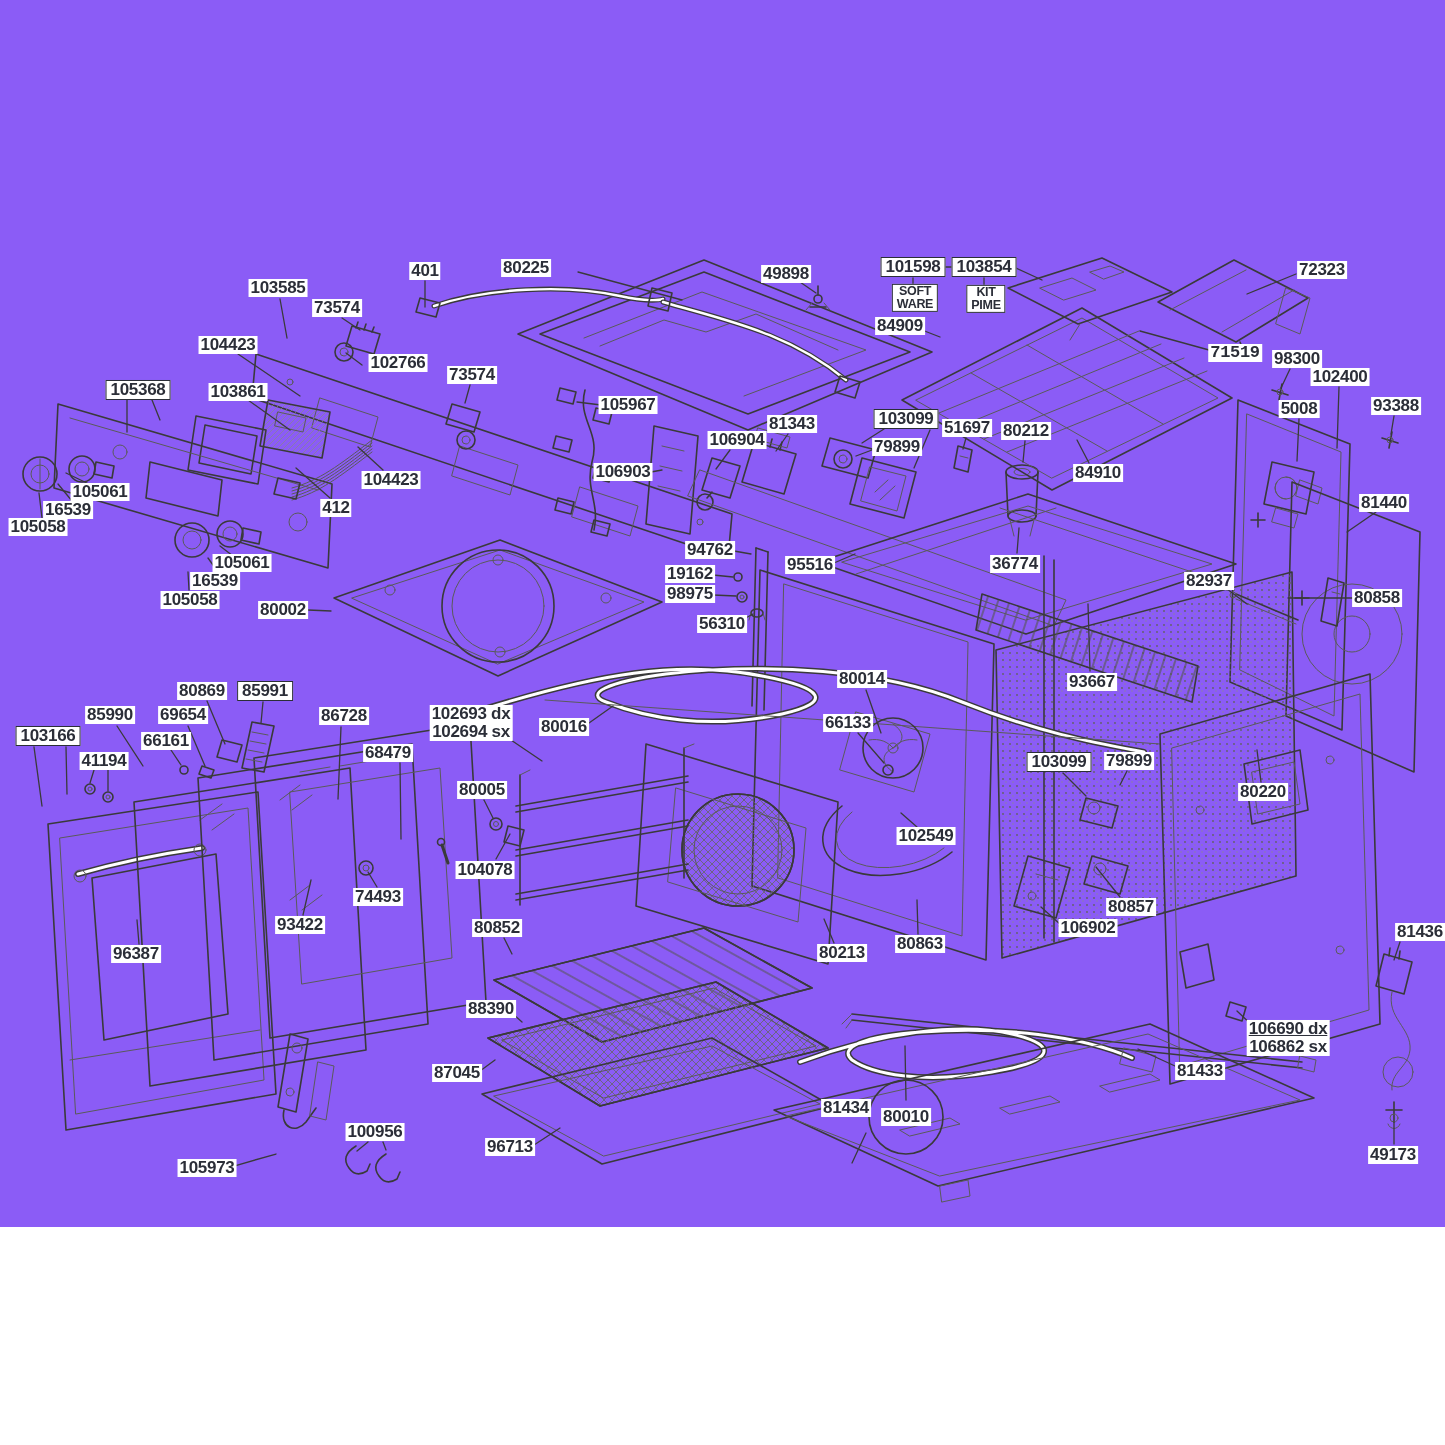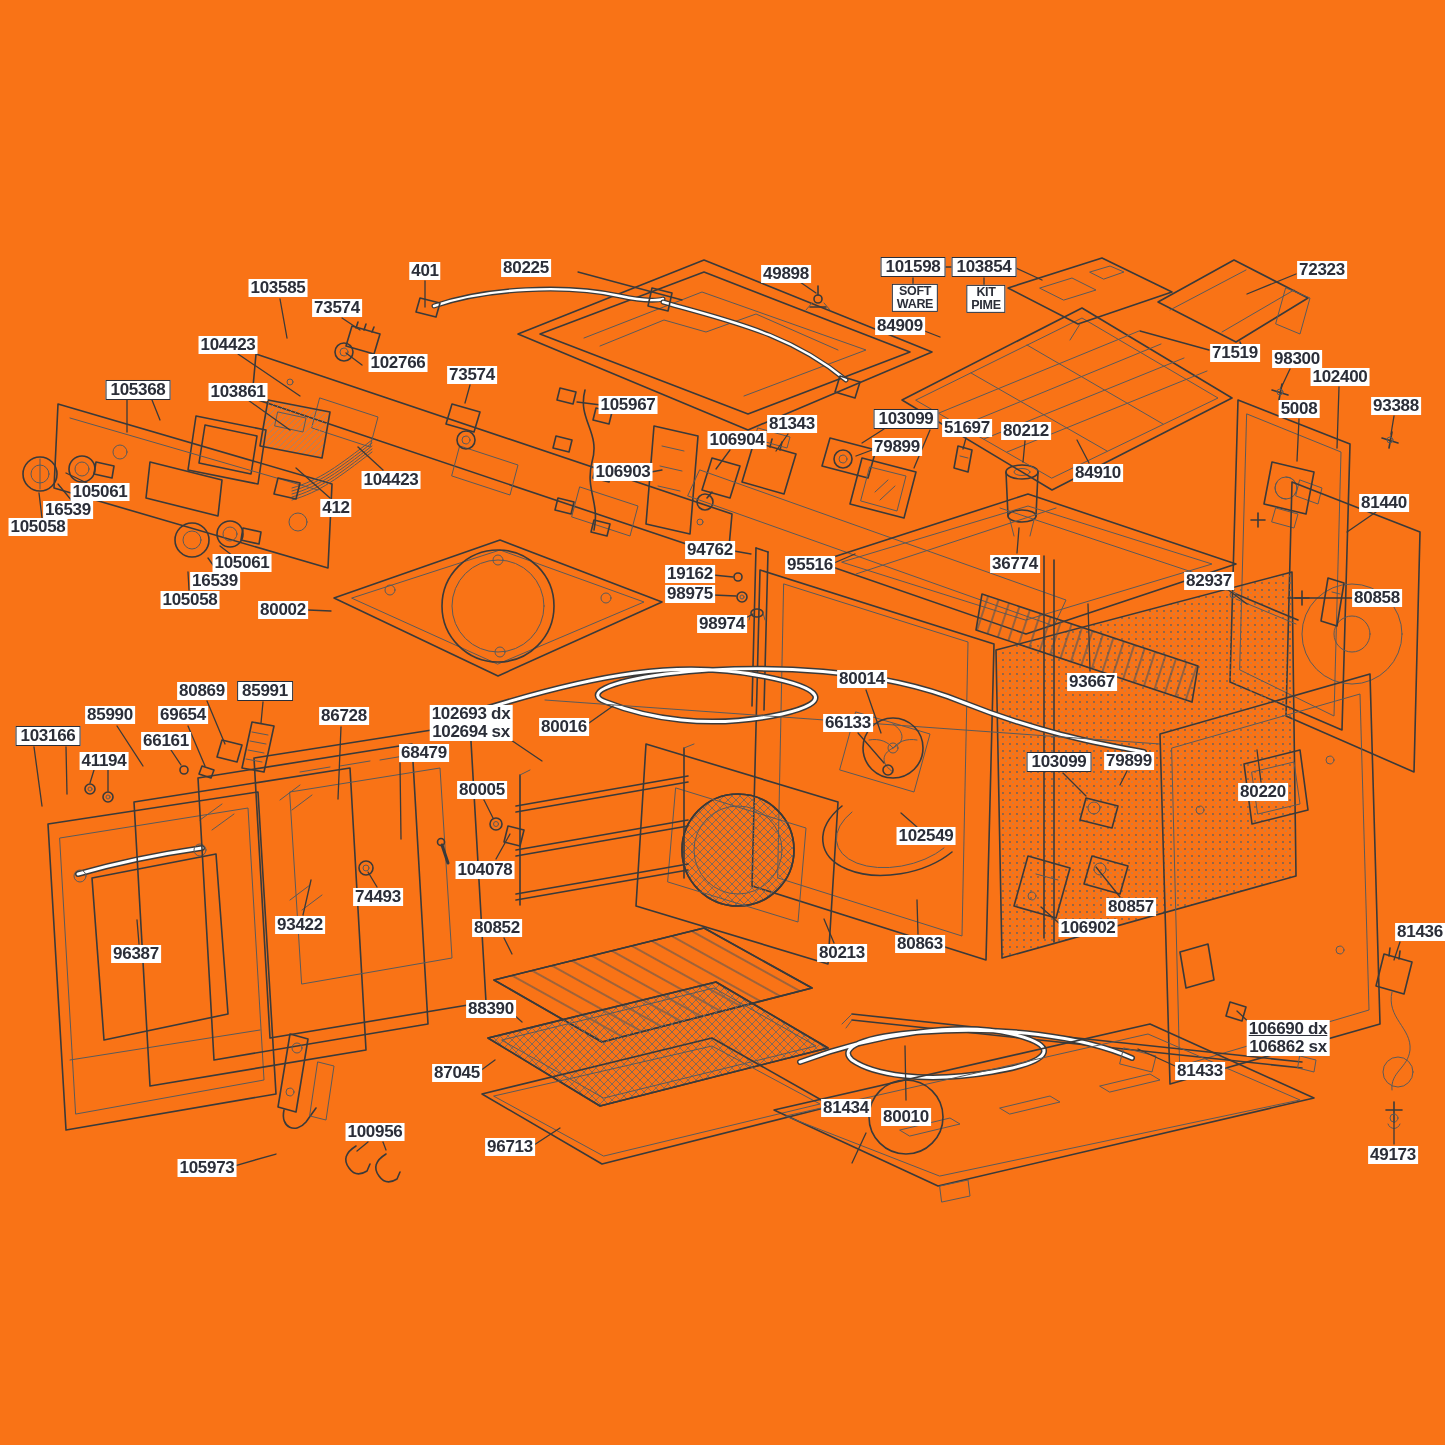--- a/index.html
+++ b/index.html
@@ -1,16 +1,16 @@
 <!DOCTYPE html>
 <html><head>
 <meta charset="utf-8">
 <style>
   html,body{margin:0;padding:0;background:#fff;}
-  #stage{position:relative;width:1445px;height:1445px;background:#f97316;overflow:hidden;
+  #stage{position:relative;width:1445px;height:1227px;background:#8b5cf6;overflow:hidden;
          font-family:"Liberation Sans",sans-serif;}
   #artsvg{position:absolute;left:0;top:0;}
   #art polygon,#art path,#art line,#art circle,#art ellipse,#art polyline,#art rect{
      fill:none;stroke:#3a3a3a;stroke-width:1.6;stroke-linejoin:round;stroke-linecap:round;}
   #art .thin{stroke-width:1;stroke:#5a5a5a;}
   #art .tube{stroke-width:6;}
   #art .tubein{stroke:#ffffff;stroke-width:3;}
   #art .tube5{stroke-width:5;}
   #art .tubein5{stroke:#ffffff;stroke-width:2.4;}
   #art .fdots{fill:url(#pdots);}
@@ -549,21 +549,21 @@
       <div class="lbl" style="left: 786px; top: 274px;"><div>49898</div></div>
       <div class="lbl boxed" style="left: 913px; top: 267px;"><div>101598</div></div>
       <div class="lbl boxed" style="left: 984px; top: 267px;"><div>103854</div></div>
       <div class="lbl boxed small" style="left: 915px; top: 298px;"><div>SOFT</div><div>WARE</div></div>
       <div class="lbl boxed small" style="left: 986px; top: 299px;"><div>KIT</div><div>PIME</div></div>
       <div class="lbl" style="left: 1322px; top: 270px;"><div>72323</div></div>
       <div class="lbl" style="left: 278px; top: 288px;"><div>103585</div></div>
       <div class="lbl" style="left: 337px; top: 308px;"><div>73574</div></div>
       <div class="lbl" style="left: 228px; top: 345px;"><div>104423</div></div>
       <div class="lbl" style="left: 900px; top: 326px;"><div>84909</div></div>
-      <div class="lbl" style="left: 1235px; top: 353px;"><div>71519</div></div>
+      <div class="lbl" style="left: 1235px; top: 353px; font-family: Liberation Mono, monospace;"><div>71519</div></div>
       <div class="lbl" style="left: 1297px; top: 359px;"><div>98300</div></div>
       <div class="lbl" style="left: 1340px; top: 377px;"><div>102400</div></div>
       <div class="lbl" style="left: 238px; top: 392px;"><div>103861</div></div>
       <div class="lbl" style="left: 398px; top: 363px;"><div>102766</div></div>
       <div class="lbl" style="left: 472px; top: 375px;"><div>73574</div></div>
       <div class="lbl" style="left: 628px; top: 405px;"><div>105967</div></div>
       <div class="lbl" style="left: 1396px; top: 406px;"><div>93388</div></div>
       <div class="lbl" style="left: 1299px; top: 409px;"><div>5008</div></div>
       <div class="lbl boxed" style="left: 138px; top: 390px;"><div>105368</div></div>
       <div class="lbl" style="left: 737px; top: 440px;"><div>106904</div></div>
@@ -577,40 +577,40 @@
       <div class="lbl" style="left: 623px; top: 472px;"><div>106903</div></div>
       <div class="lbl" style="left: 336px; top: 508px;"><div>412</div></div>
       <div class="lbl" style="left: 391px; top: 480px;"><div>104423</div></div>
       <div class="lbl" style="left: 710px; top: 550px;"><div>94762</div></div>
       <div class="lbl" style="left: 810px; top: 565px;"><div>95516</div></div>
       <div class="lbl" style="left: 1015px; top: 564px;"><div>36774</div></div>
       <div class="lbl" style="left: 1209px; top: 581px;"><div>82937</div></div>
       <div class="lbl" style="left: 1377px; top: 598px;"><div>80858</div></div>
       <div class="lbl" style="left: 690px; top: 574px;"><div>19162</div></div>
       <div class="lbl" style="left: 690px; top: 594px;"><div>98975</div></div>
-      <div class="lbl" style="left: 722px; top: 624px;"><div>98974</div></div>
+      <div class="lbl" style="left: 722px; top: 624px;"><div>56310</div></div>
       <div class="lbl" style="left: 100px; top: 492px;"><div>105061</div></div>
       <div class="lbl" style="left: 68px; top: 510px;"><div>16539</div></div>
       <div class="lbl" style="left: 38px; top: 527px;"><div>105058</div></div>
       <div class="lbl" style="left: 242px; top: 563px;"><div>105061</div></div>
       <div class="lbl" style="left: 215px; top: 581px;"><div>16539</div></div>
       <div class="lbl" style="left: 190px; top: 600px;"><div>105058</div></div>
       <div class="lbl" style="left: 283px; top: 610px;"><div>80002</div></div>
       <div class="lbl" style="left: 1092px; top: 682px;"><div>93667</div></div>
       <div class="lbl" style="left: 862px; top: 679px;"><div>80014</div></div>
       <div class="lbl" style="left: 848px; top: 723px;"><div>66133</div></div>
       <div class="lbl" style="left: 202px; top: 691px;"><div>80869</div></div>
       <div class="lbl boxed" style="left: 265px; top: 691px;"><div>85991</div></div>
       <div class="lbl" style="left: 110px; top: 715px;"><div>85990</div></div>
       <div class="lbl" style="left: 183px; top: 715px;"><div>69654</div></div>
       <div class="lbl" style="left: 166px; top: 741px;"><div>66161</div></div>
       <div class="lbl" style="left: 344px; top: 716px;"><div>86728</div></div>
       <div class="lbl" style="left: 471px; top: 723px;"><div>102693 dx</div><div>102694 sx</div></div>
       <div class="lbl" style="left: 564px; top: 727px;"><div>80016</div></div>
-      <div class="lbl" style="left: 424px; top: 753px;"><div>68479</div></div>
+      <div class="lbl" style="left: 388px; top: 753px;"><div>68479</div></div>
       <div class="lbl boxed" style="left: 48px; top: 736px;"><div>103166</div></div>
       <div class="lbl" style="left: 104px; top: 761px;"><div>41194</div></div>
       <div class="lbl boxed" style="left: 1059px; top: 762px;"><div>103099</div></div>
       <div class="lbl" style="left: 1129px; top: 761px;"><div>79899</div></div>
       <div class="lbl" style="left: 1263px; top: 792px;"><div>80220</div></div>
       <div class="lbl" style="left: 482px; top: 790px;"><div>80005</div></div>
       <div class="lbl" style="left: 485px; top: 870px;"><div>104078</div></div>
       <div class="lbl" style="left: 926px; top: 836px;"><div>102549</div></div>
       <div class="lbl" style="left: 378px; top: 897px;"><div>74493</div></div>
       <div class="lbl" style="left: 300px; top: 925px;"><div>93422</div></div>

